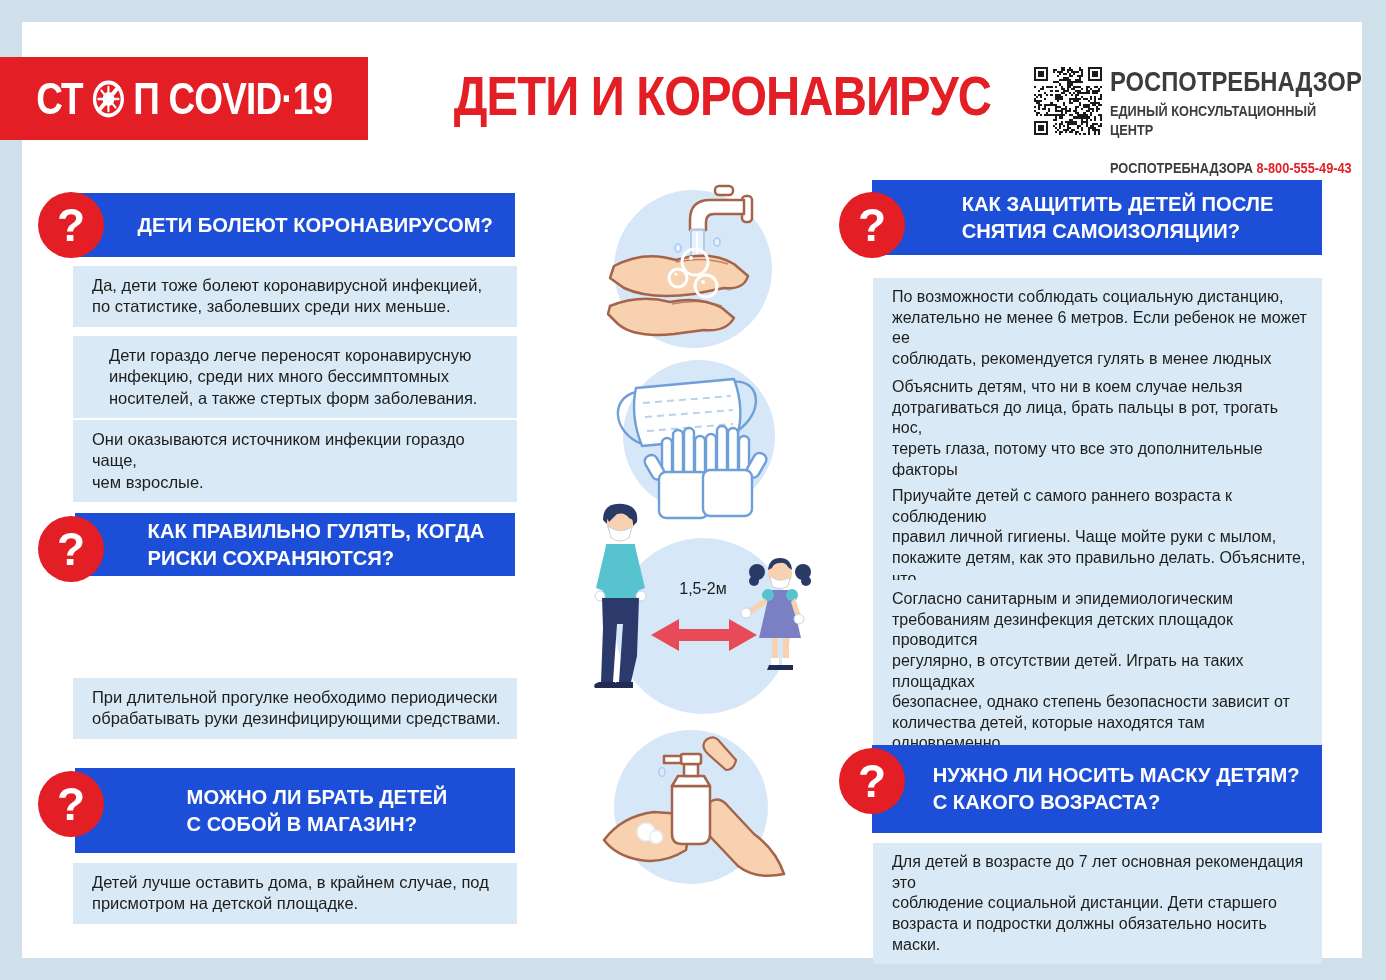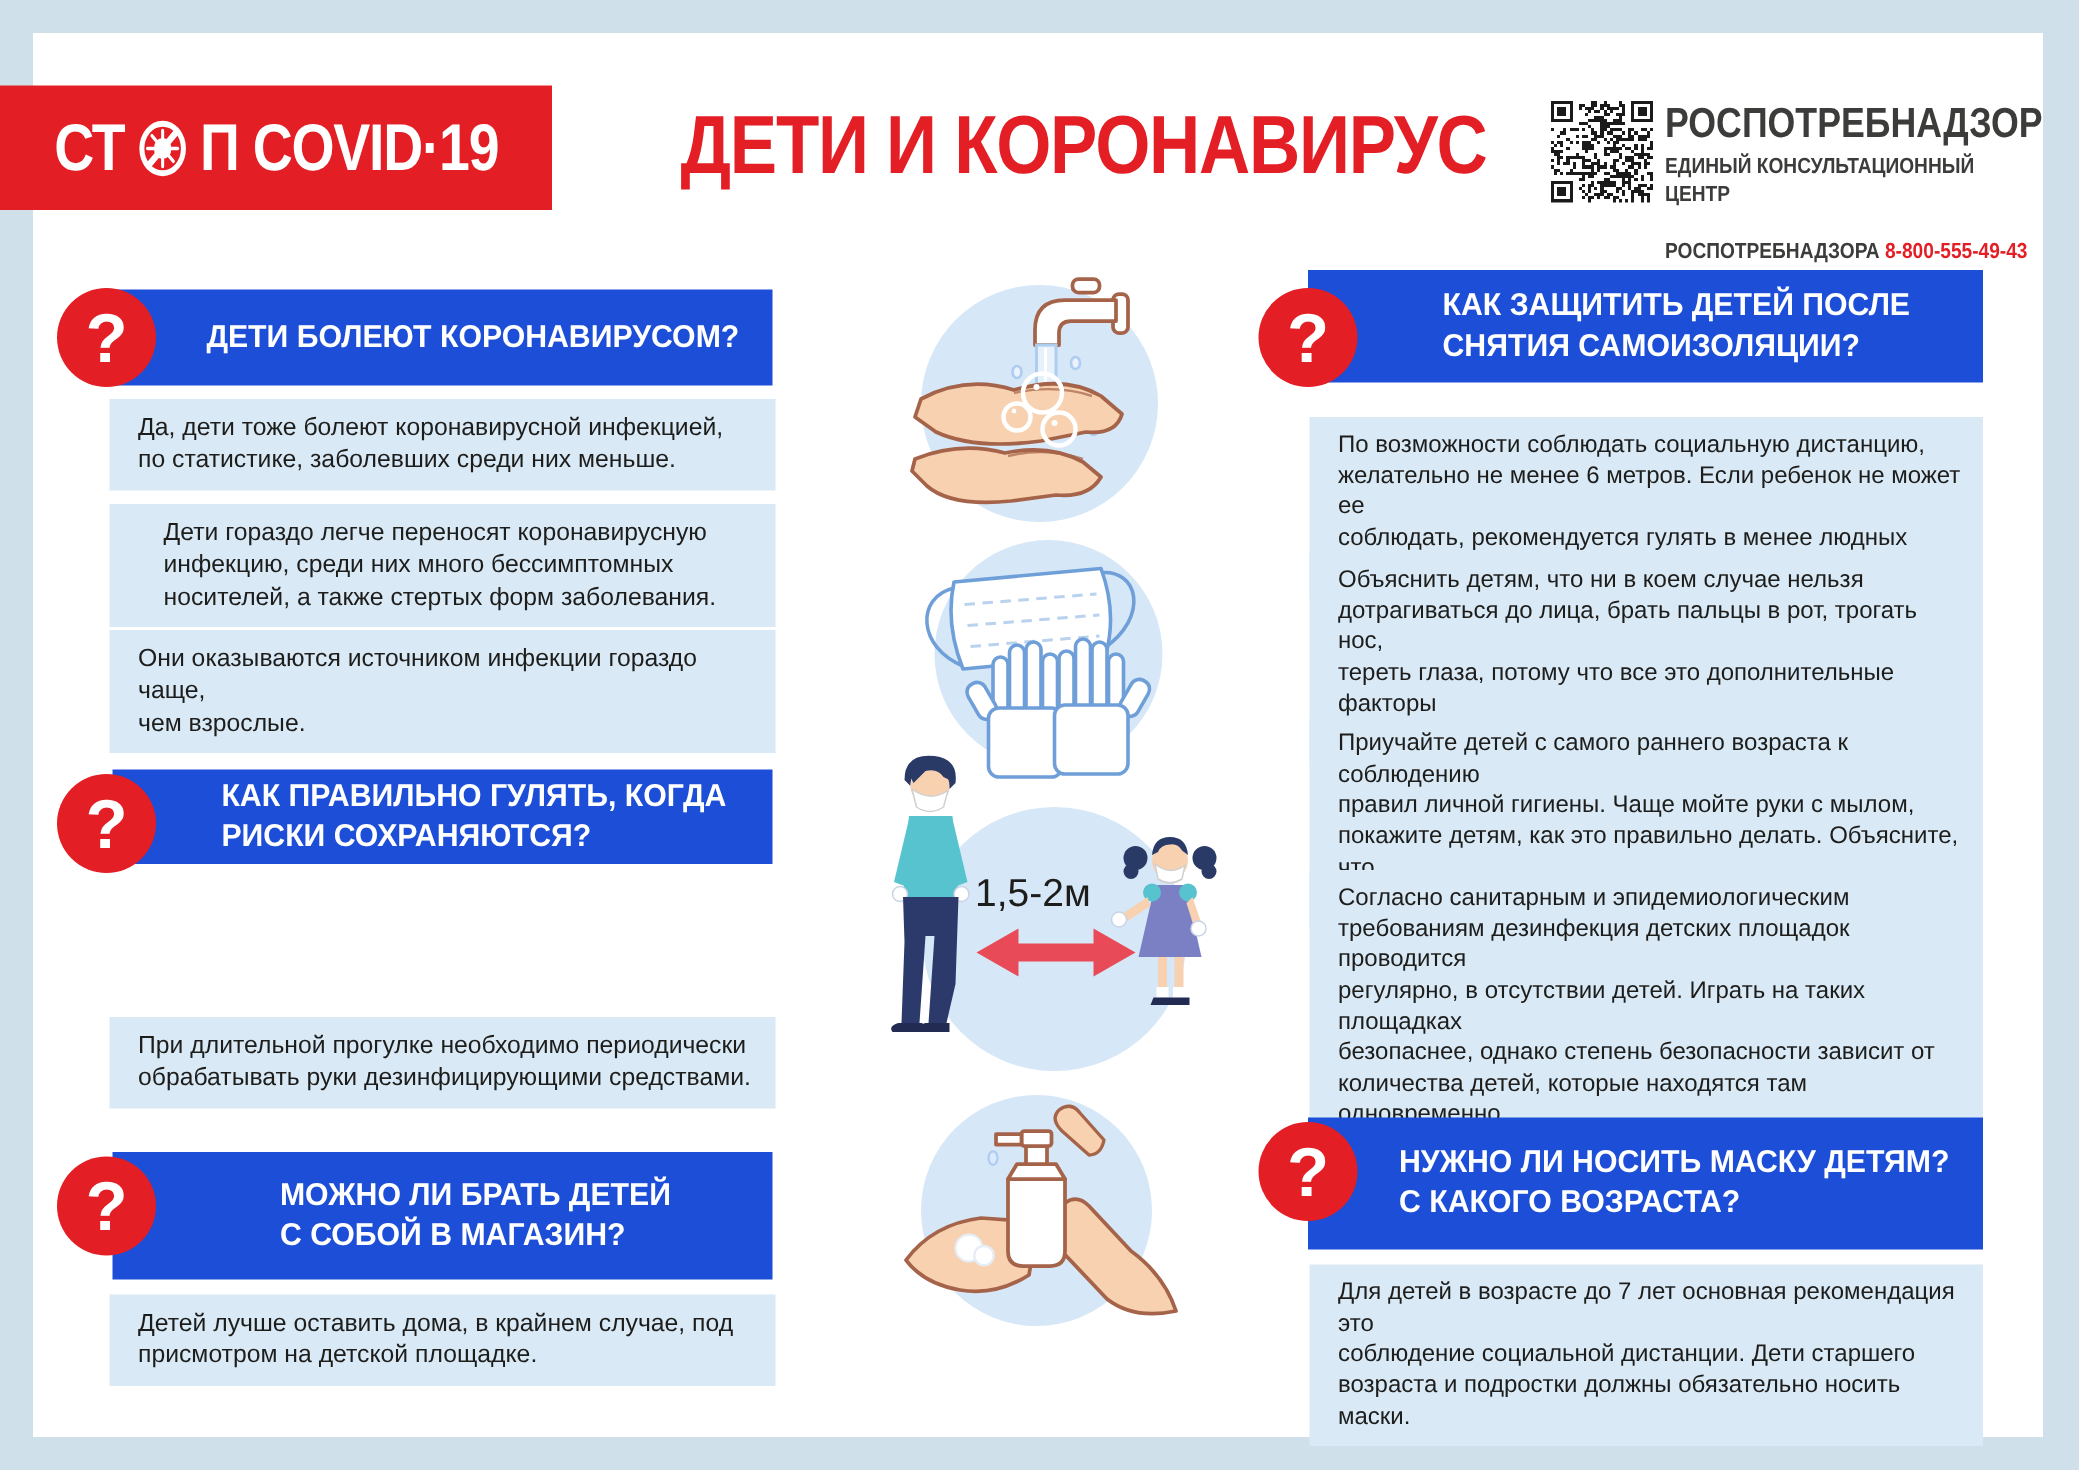--- a/index.html
+++ b/index.html
@@ -33,22 +33,22 @@
   .qcircle{position:absolute;width:66px;height:66px;border-radius:50%;background:#e31e25;
            display:flex;align-items:center;justify-content:center;z-index:3;}
   .qcircle span{color:#fff;font-weight:bold;font-size:46px;line-height:1;}
   .abox{position:absolute;background:#d9e9f6;color:#1d1d1b;white-space:pre-line;
         box-sizing:border-box;padding:9px 10px 9px 19px;line-height:1.29;}
   .abox-left{left:73px;width:444px;font-size:16.5px;}
   .abox-right{left:873px;width:449px;font-size:16px;}
 
   
   .ill{position:absolute;}
-  #distance-label{position:absolute;left:650px;top:580px;width:106px;
-                  font-size:26px;color:#1d1d1b;}
+  #distance-label{position:absolute;left:650px;top:580px;width:106px;text-align:center;
+                  font-size:16px;color:#1d1d1b;}
 </style>
 </head>
 <body>
 
 <div id="poster">
   <div id="page"></div>
 
   <div id="banner">
     <div class="banner-inner">
       <span>СТ</span>

